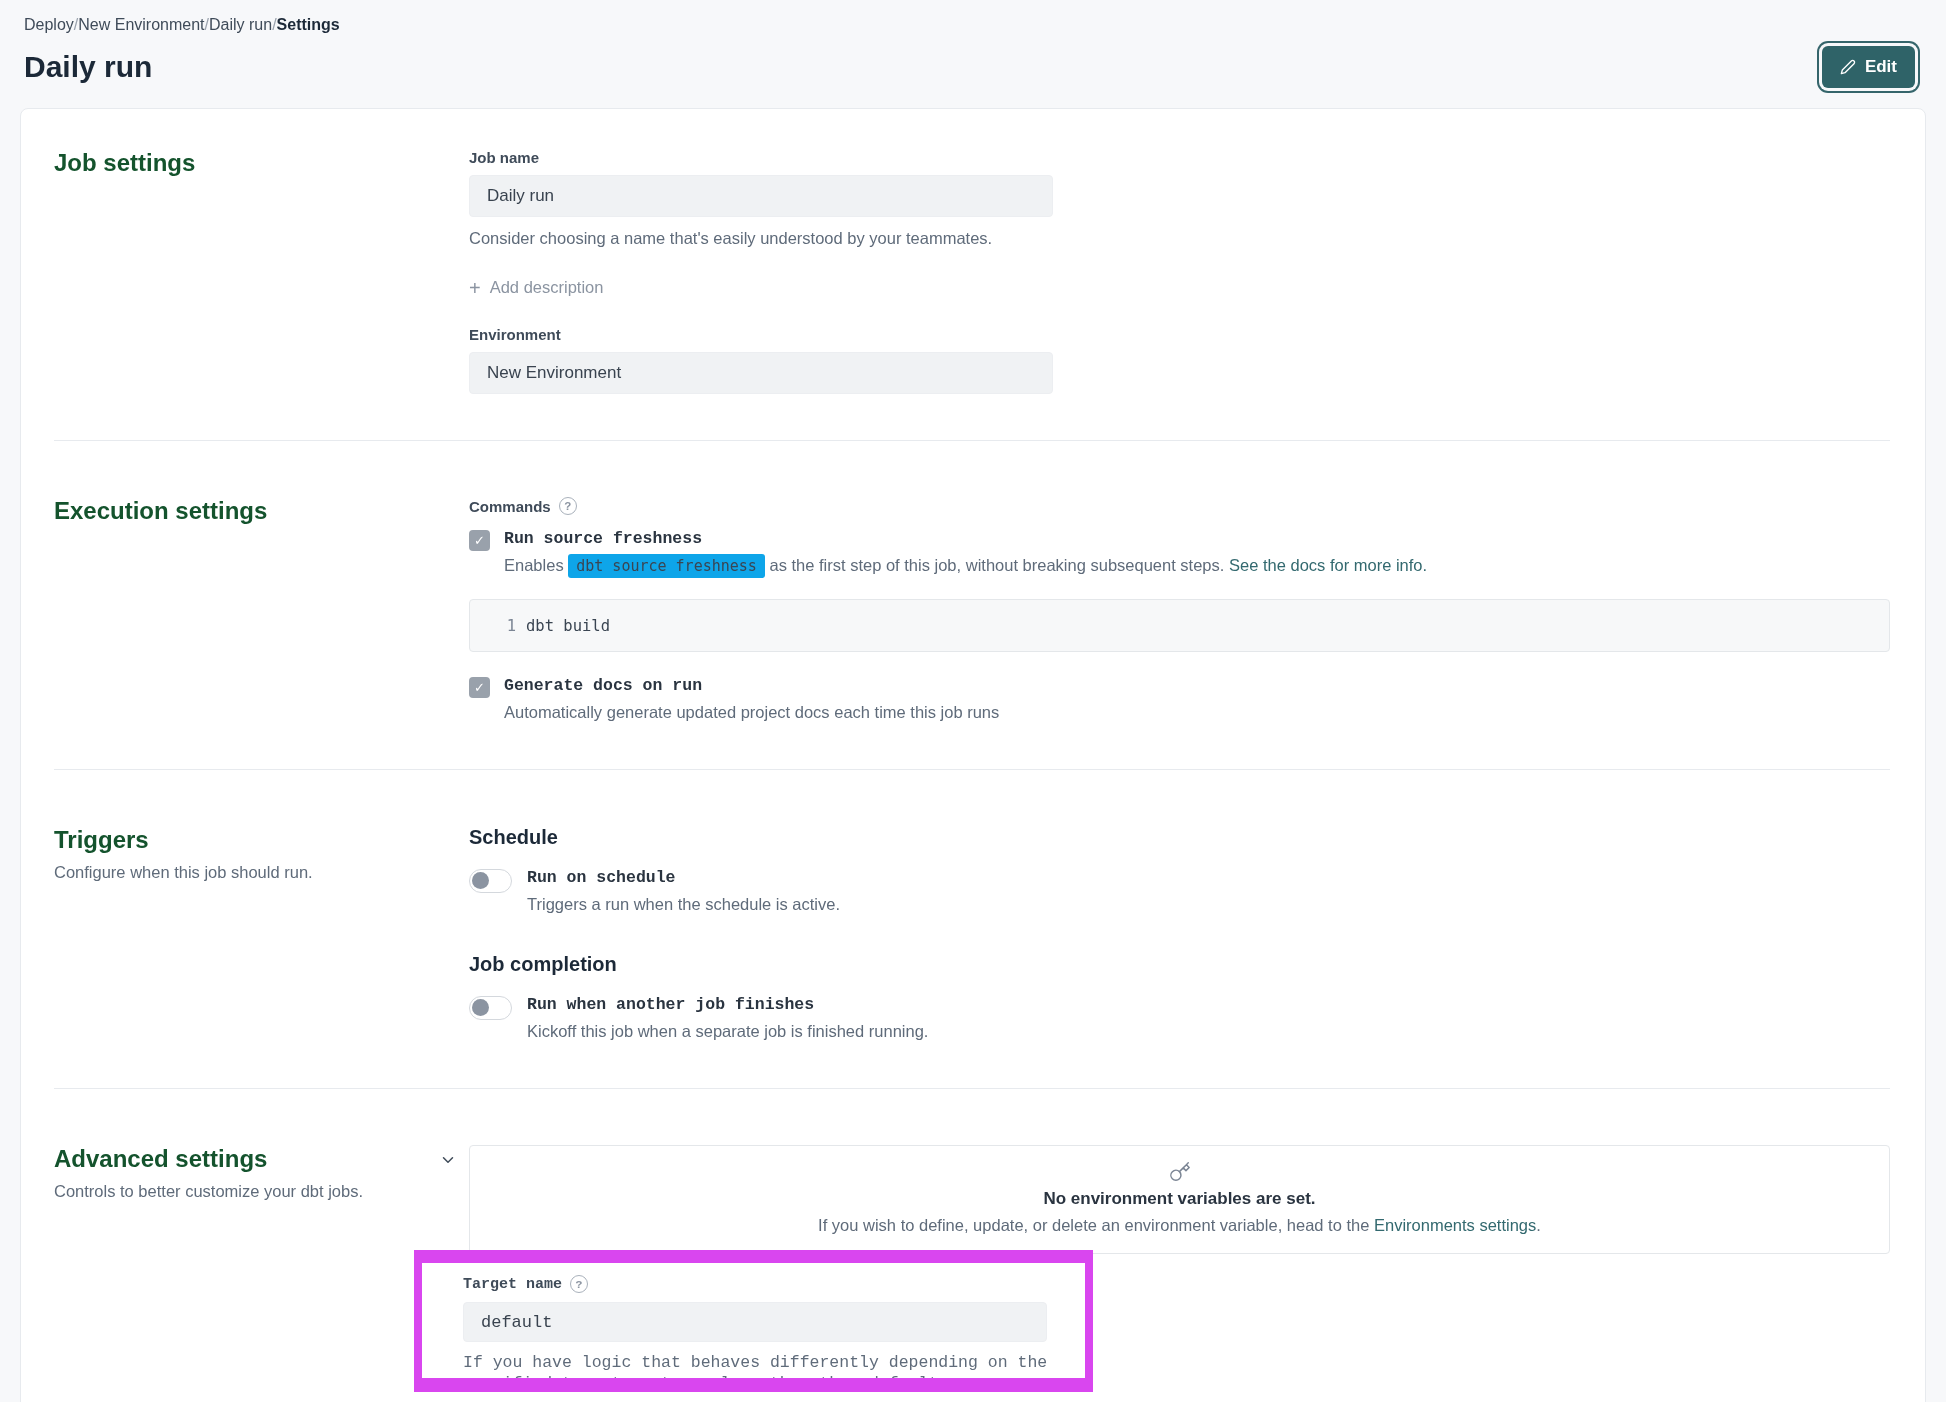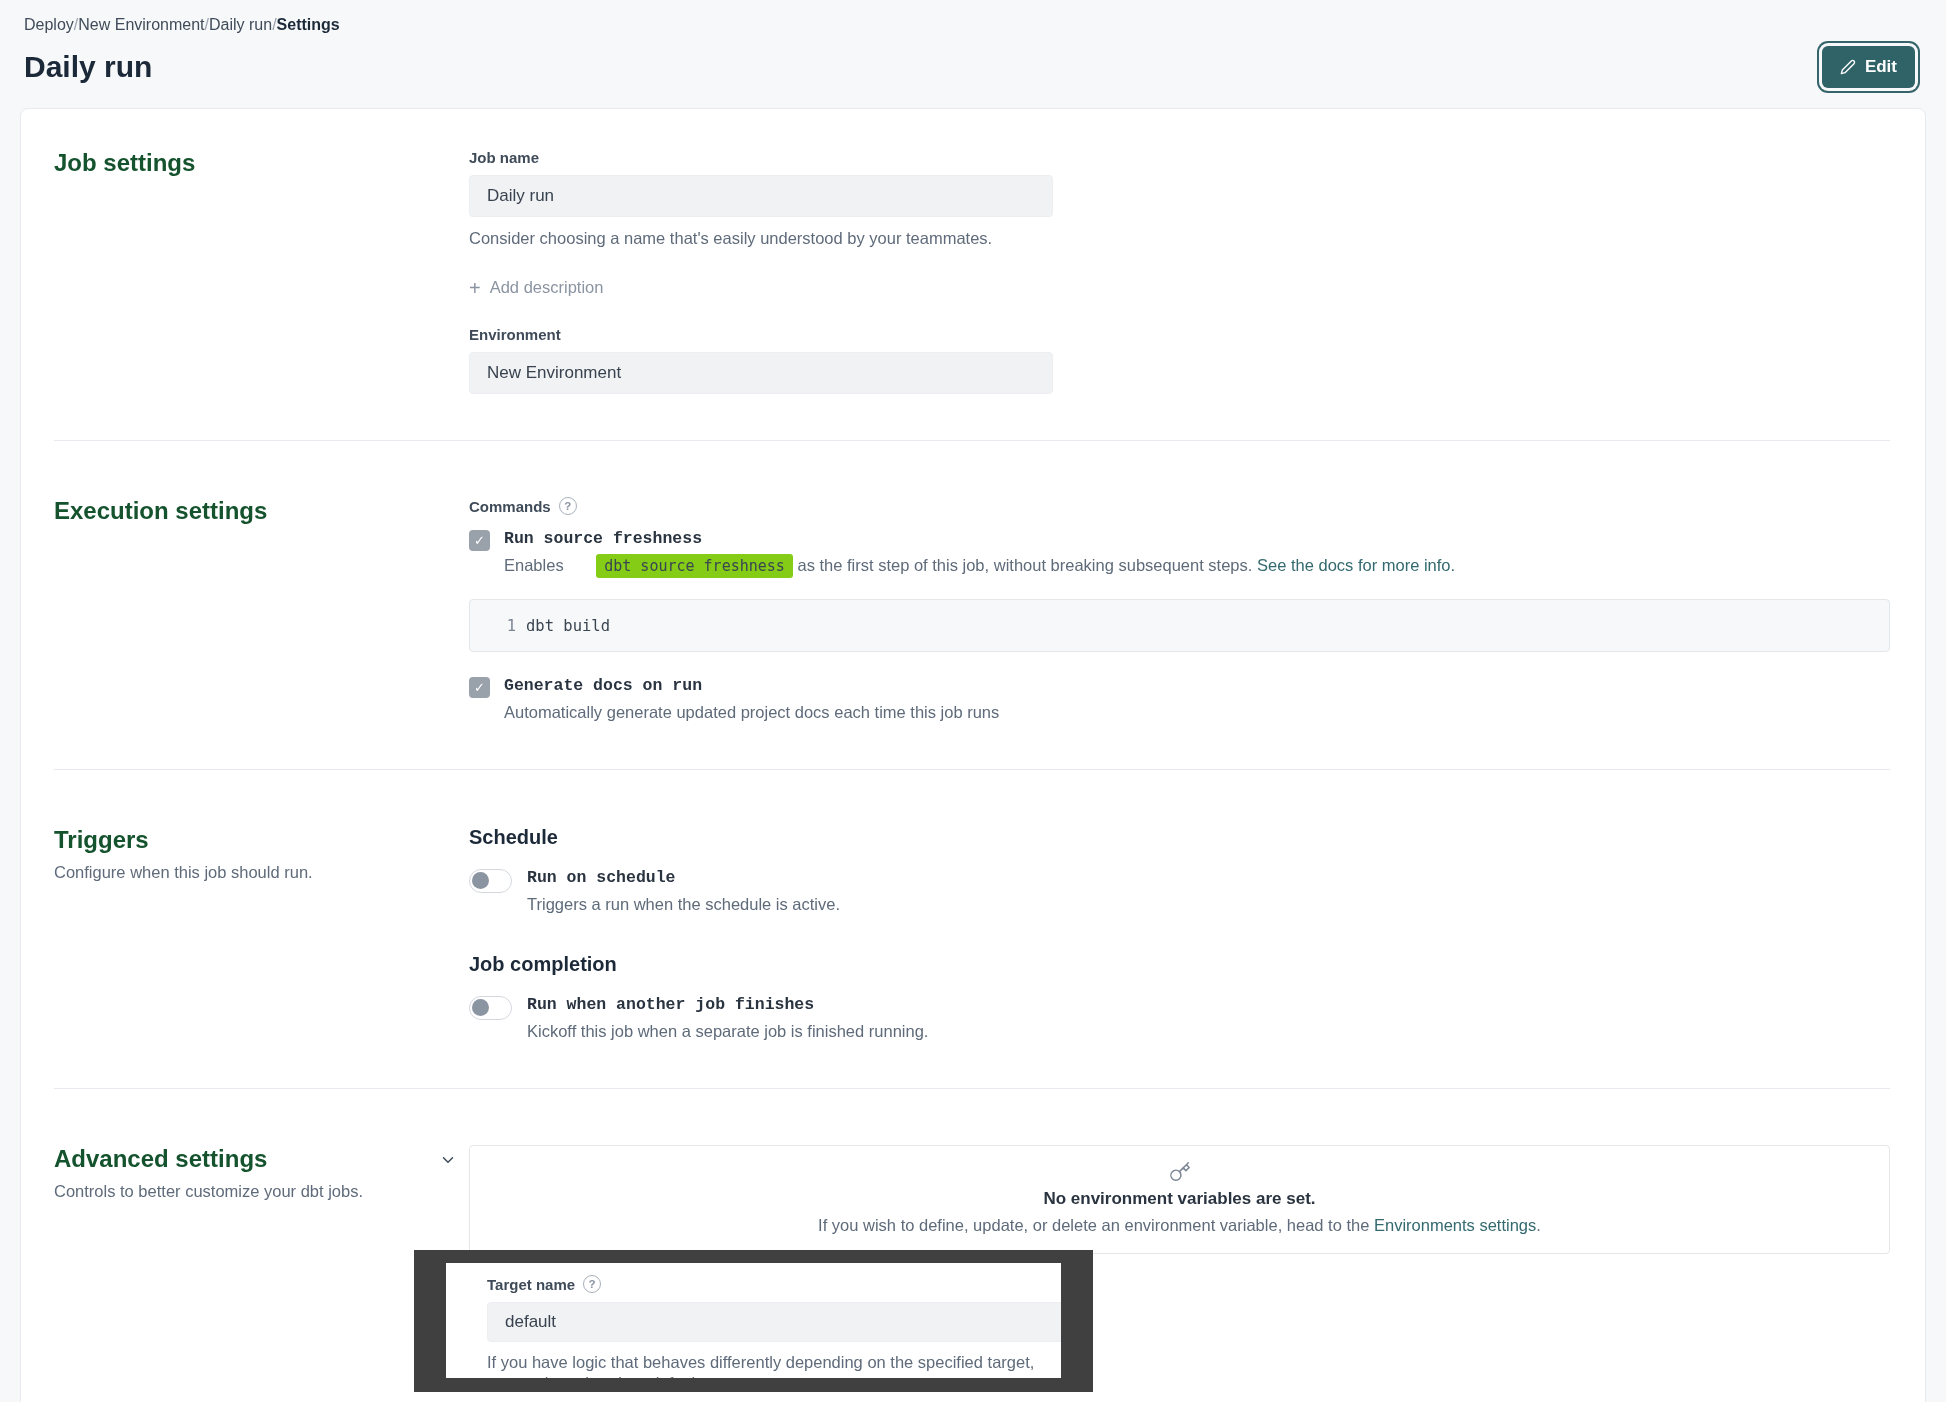--- a/index.html
+++ b/index.html
@@ -63,22 +63,22 @@
 
   
   .check-row { display:flex; gap:14px; margin-top:14px; }
   .checkbox {
     width:21px; height:21px; background:#99a1ab; border-radius:4px; flex-shrink:0; margin-top:1px;
     color:#fff; font-size:13px; display:flex; align-items:center; justify-content:center; cursor:pointer;
   }
   .check-title { font-size:16.5px; font-weight:700; color:#2a3440;font-family:Liberation Mono, monospace; }
   .check-desc { font-size:16.5px; color:#5f6b7a; margin-top:7px; line-height:21px; }
   .code-chip {
-    font-family:"DejaVu Sans Mono", monospace; font-size:15px; background:#84cc16;
-    border-radius:3px; padding:3px 8px; color:#3a4552;margin-left:28px;
+    font-family:"DejaVu Sans Mono", monospace; font-size:15px; background:#0ea5e9;
+    border-radius:3px; padding:3px 8px; color:#3a4552;
   }
   .inline-link { color:#33696f; cursor:pointer; }
 
   
   .code-editor {
     margin-top:22px; background:#f7f8f9; border:1px solid #e4e7ea; border-radius:4px;
     height:53px; display:flex; align-items:center;
     font-family:"DejaVu Sans Mono", monospace; font-size:15.5px; color:#3a4552;
   }
   .code-editor .gutter { width:46px; text-align:right; color:#7b8594; }
@@ -99,22 +99,23 @@
   
   .env-box {
     border:1px solid #e4e7ea; border-radius:4px; text-align:center; padding:15px 20px 18px;
   }
   .env-box .key-icon { color:#7b8594; }
   .env-title { font-size:17px; font-weight:700; color:#2a3440; margin-top:2px; }
   .env-desc { font-size:16.5px; color:#5f6b7a; margin-top:7px; }
 
   
   .highlight-box {
-    width:679px; background:#404040; margin-left:-55px; margin-top:-4px;
-    padding:13px 32px 14px;
+    width:679px; background:#d946ef; margin-left:-55px; margin-top:-4px;
+    padding:13px 8px 14px;
+    font-family:Liberation Mono, monospace;
   }
   .highlight-inner {
     background:#fff; height:115px; overflow:hidden; padding:12px 20px 0 41px;
   }
   .highlight-inner .text-input { width:584px; height:40px; }
   .highlight-inner .helper { max-width:625px; margin-top:10px; }
 </style>
 </head>
 <body>
 

